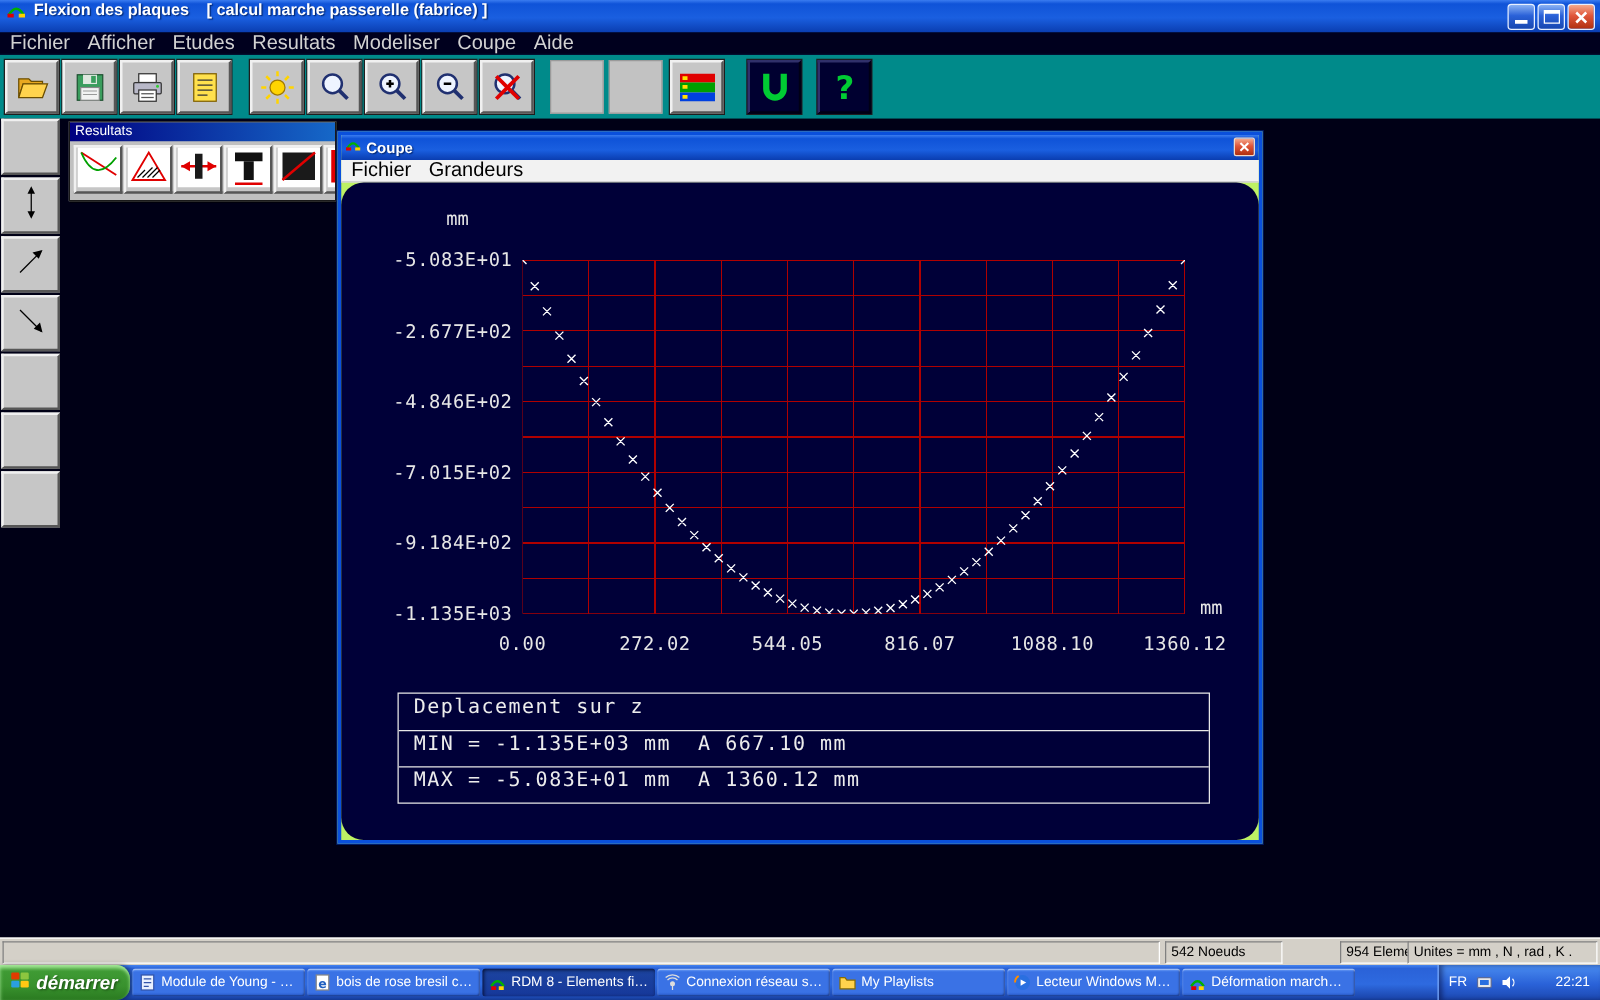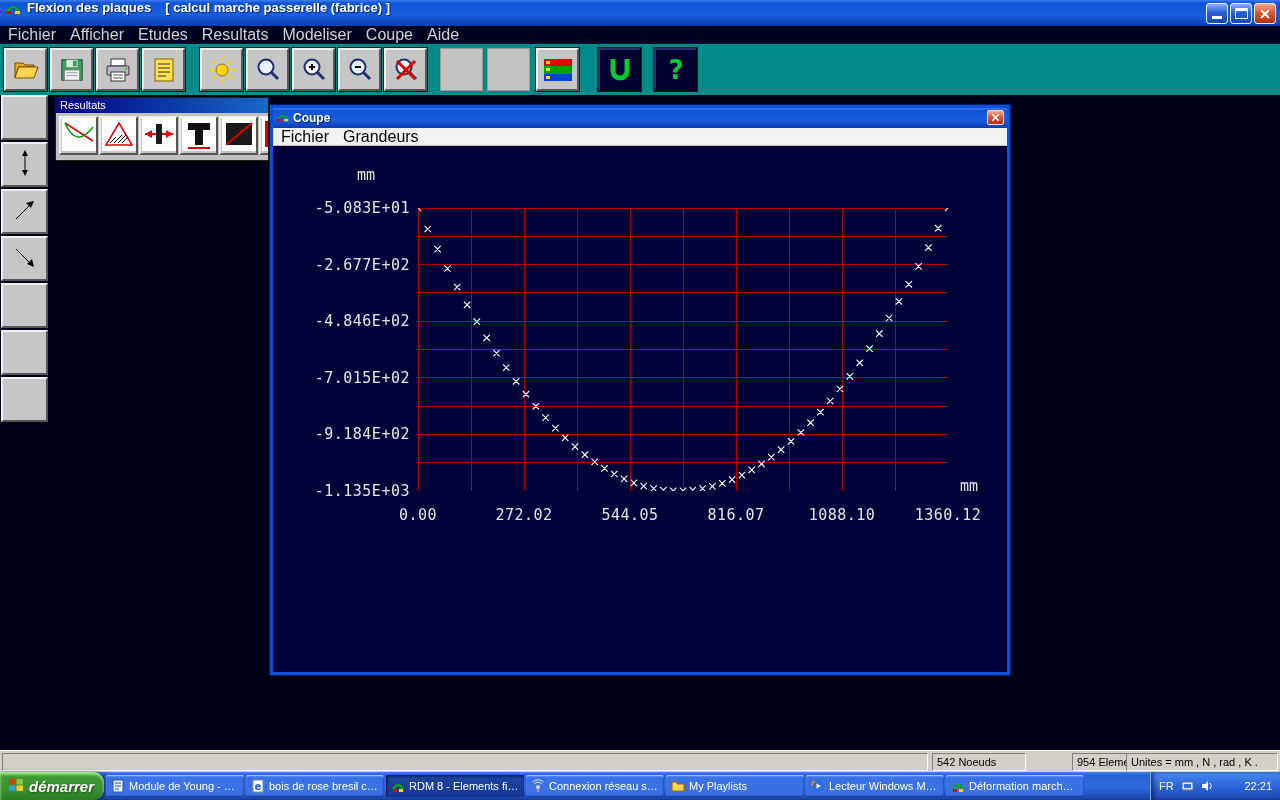--- a/index.html
+++ b/index.html
@@ -53,21 +53,21 @@
     background:#bef264;box-shadow:0 0 0 1px #001a66;}
   .coupe-titlebar{position:relative;height:20px;
     background:linear-gradient(180deg,#3a7cf0 0%,#0f53d8 15%,#1a5fe0 60%,#0a3db0 100%);
     display:flex;align-items:center;gap:4px;padding-left:3px;}
   .coupe-title{color:#fff;font-weight:bold;font-size:12px;text-shadow:1px 1px 1px #00256e;}
   .coupe-close{position:absolute;right:3px;top:2px;width:17px;height:15px;border-radius:2px;border:1px solid #f0d8c8;
     background:linear-gradient(180deg,#f4a98c 0%,#e0563a 45%,#b03010 100%);
     display:flex;align-items:center;justify-content:center;}
   .coupe-menubar{height:18px;background:#f2f2f2;display:flex;align-items:center;gap:14px;padding-left:8px;border-bottom:1px solid #c8c8c8;}
   .coupe-menubar .menu-item{color:#000;}
-  .coupe-client{position:relative;width:734px;height:526px;background:#000038;overflow:hidden;}
+  .coupe-client{position:relative;width:734px;height:526px;background:#000038;overflow:hidden;border-radius:18px;}
 
   .y-unit{position:absolute;left:84px;top:20px;color:#e6e6e6;font:15px "DejaVu Sans Mono",monospace;}
   .x-unit{position:absolute;left:687px;top:331px;color:#e6e6e6;font:15px "DejaVu Sans Mono",monospace;}
   .ytick{position:absolute;left:30px;width:107px;text-align:right;color:#e6e6e6;
     font:15px "DejaVu Sans Mono",monospace;letter-spacing:0.5px;white-space:pre;}
   .xtick{position:absolute;top:360px;transform:translateX(-50%);color:#e6e6e6;
     font:15px "DejaVu Sans Mono",monospace;letter-spacing:0.5px;white-space:pre;}
   #plot-svg{position:absolute;left:145px;top:62px;}
 
   .info-box{position:absolute;left:45px;top:408px;width:650px;border:1px solid #e8e8e8;background:#000038;}
@@ -398,20 +398,25 @@
                 <line x1="0" y1="141.5" x2="530" y2="141.5"></line>
                 <line x1="0" y1="169.8" x2="530" y2="169.8"></line>
                 <line x1="0" y1="198.1" x2="530" y2="198.1"></line>
                 <line x1="0" y1="226.4" x2="530" y2="226.4"></line>
                 <line x1="0" y1="254.7" x2="530" y2="254.7"></line>
                 <line x1="0" y1="283.0" x2="530" y2="283.0"></line>
               </g>
               <path d="M-3.2 -3.2L3.2 3.2M-3.2 3.2L3.2 -3.2M6.6 17.8L13.0 24.2M6.6 24.2L13.0 17.8M16.4 37.9L22.8 44.3M16.4 44.3L22.8 37.9M26.3 57.3L32.7 63.7M26.3 63.7L32.7 57.3M36.0 75.8L42.4 82.2M36.0 82.2L42.4 75.8M45.9 93.6L52.3 100.0M45.9 100.0L52.3 93.6M55.7 110.5L62.1 116.9M55.7 116.9L62.1 110.5M65.5 126.6L71.9 133.0M65.5 133.0L71.9 126.6M75.3 141.9L81.7 148.3M75.3 148.3L81.7 141.9M85.1 156.4L91.5 162.8M85.1 162.8L91.5 156.4M95.0 170.1L101.4 176.5M95.0 176.5L101.4 170.1M104.8 183.0L111.2 189.4M104.8 189.4L111.2 183.0M114.6 195.1L121.0 201.5M114.6 201.5L121.0 195.1M124.4 206.4L130.8 212.8M124.4 212.8L130.8 206.4M134.2 216.9L140.6 223.3M134.2 223.3L140.6 216.9M144.0 226.6L150.4 233.0M144.0 233.0L150.4 226.6M153.8 235.4L160.2 241.8M153.8 241.8L160.2 235.4M163.7 243.5L170.1 249.9M163.7 249.9L170.1 243.5M173.5 250.7L179.9 257.1M173.5 257.1L179.9 250.7M183.3 257.2L189.7 263.6M183.3 263.6L189.7 257.2M193.1 262.8L199.5 269.2M193.1 269.2L199.5 262.8M202.9 267.7L209.3 274.1M202.9 274.1L209.3 267.7M212.7 271.7L219.1 278.1M212.7 278.1L219.1 271.7M222.5 274.9L228.9 281.3M222.5 281.3L228.9 274.9M232.4 277.3L238.8 283.7M232.4 283.7L238.8 277.3M242.2 278.9L248.6 285.3M242.2 285.3L248.6 278.9M252.0 279.7L258.4 286.1M252.0 286.1L258.4 279.7M261.8 279.7L268.2 286.1M261.8 286.1L268.2 279.7M271.6 278.9L278.0 285.3M271.6 285.3L278.0 278.9M281.4 277.4L287.8 283.8M281.4 283.8L287.8 277.4M291.2 275.2L297.6 281.6M291.2 281.6L297.6 275.2M301.1 272.2L307.5 278.6M301.1 278.6L307.5 272.2M310.9 268.4L317.3 274.8M310.9 274.8L317.3 268.4M320.7 263.9L327.1 270.3M320.7 270.3L327.1 263.9M330.5 258.7L336.9 265.1M330.5 265.1L336.9 258.7M340.3 252.7L346.7 259.1M340.3 259.1L346.7 252.7M350.1 245.9L356.5 252.3M350.1 252.3L356.5 245.9M359.9 238.5L366.3 244.9M359.9 244.9L366.3 238.5M369.8 230.2L376.2 236.6M369.8 236.6L376.2 230.2M379.6 221.3L386.0 227.7M379.6 227.7L386.0 221.3M389.4 211.5L395.8 217.9M389.4 217.9L395.8 211.5M399.2 201.0L405.6 207.4M399.2 207.4L405.6 201.0M409.0 189.8L415.4 196.2M409.0 196.2L415.4 189.8M418.8 177.8L425.2 184.2M418.8 184.2L425.2 177.8M428.6 165.1L435.0 171.5M428.6 171.5L435.0 165.1M438.5 151.6L444.9 158.0M438.5 158.0L444.9 151.6M448.3 137.5L454.7 143.9M448.3 143.9L454.7 137.5M458.1 122.5L464.5 128.9M458.1 128.9L464.5 122.5M467.9 106.8L474.3 113.2M467.9 113.2L474.3 106.8M477.7 90.3L484.1 96.7M477.7 96.7L484.1 90.3M487.6 73.1L494.0 79.5M487.6 79.5L494.0 73.1M497.3 55.2L503.7 61.6M497.3 61.6L503.7 55.2M507.2 36.4L513.6 42.8M507.2 42.8L513.6 36.4M517.0 17.0L523.4 23.4M517.0 23.4L523.4 17.0M526.8 -3.2L533.2 3.2M526.8 3.2L533.2 -3.2" stroke="#ffffff" stroke-width="1.1" fill="none"></path>
             </svg>
           <div class="x-unit">mm</div>
+          <div class="info-box" id="info-box">
+              <div class="info-row">Deplacement sur z</div>
+              <div class="info-row">MIN = -1.135E+03 mm  A 667.10 mm</div>
+              <div class="info-row">MAX = -5.083E+01 mm  A 1360.12 mm</div>
+            </div>
         <div class="ytick" style="top: 53px;">-5.083E+01</div>
             <div class="ytick" style="top: 109.6px;">-2.677E+02</div>
             <div class="ytick" style="top: 166.2px;">-4.846E+02</div>
             <div class="ytick" style="top: 222.8px;">-7.015E+02</div>
             <div class="ytick" style="top: 279.4px;">-9.184E+02</div>
             <div class="ytick" style="top: 336px; text-align: right;">-1.135E+03</div>
             <div class="xtick" style="left: 145px;">0.00</div>
             <div class="xtick" style="left: 251px;">272.02</div>
             <div class="xtick" style="left: 357px;">544.05</div>
             <div class="xtick" style="left: 463px;">816.07</div>

